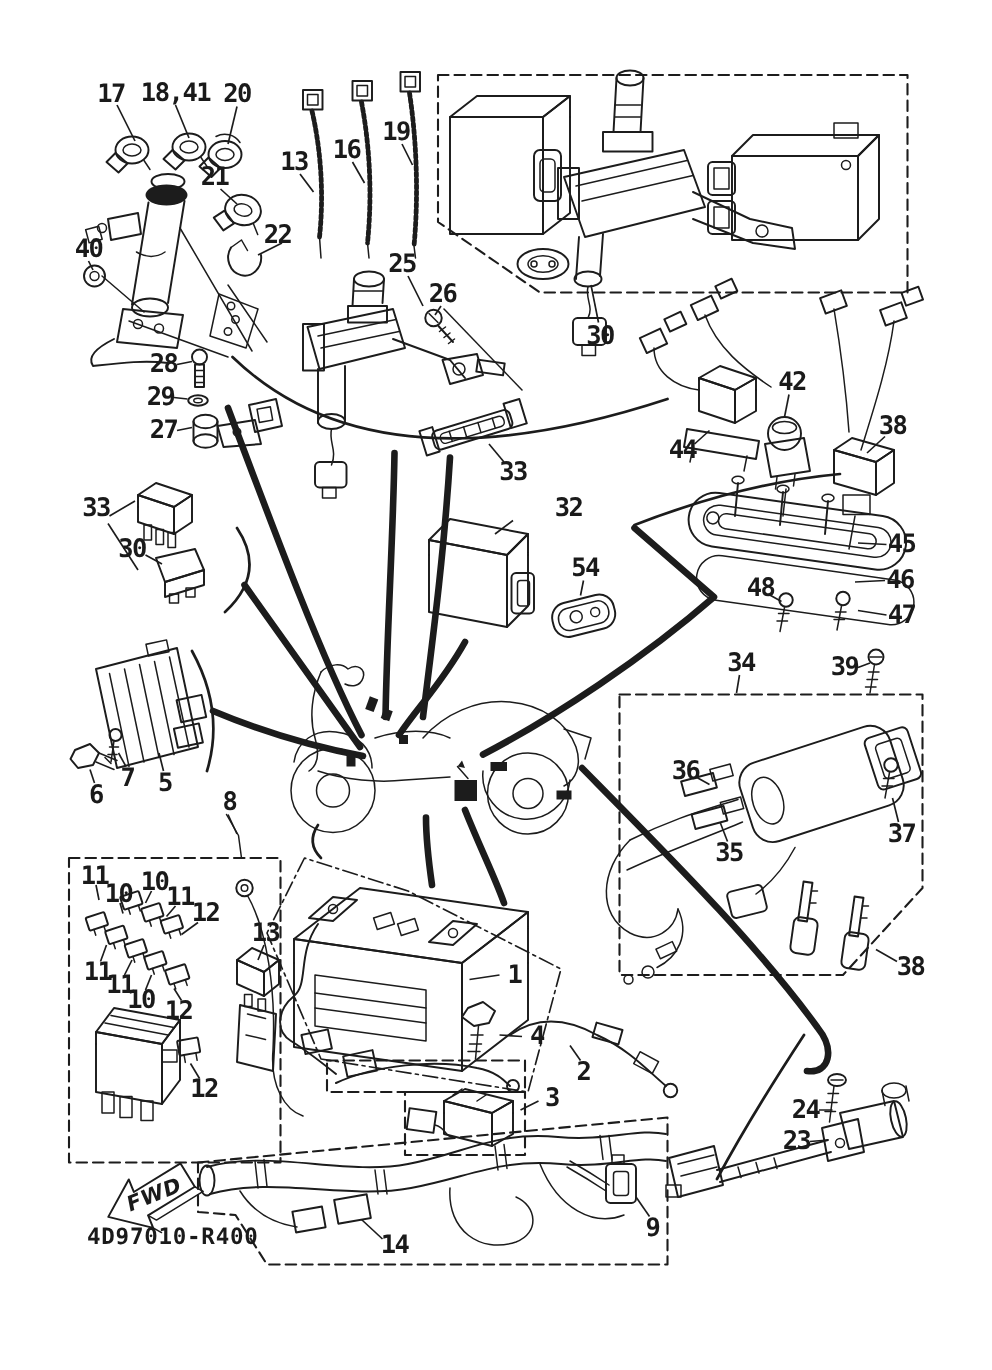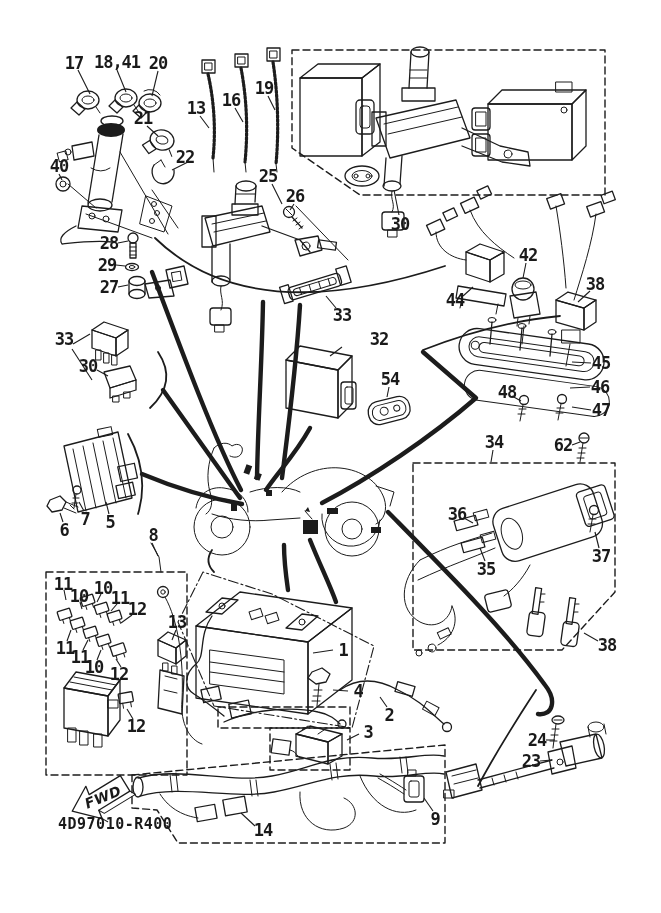--- a/index.html
+++ b/index.html
@@ -636,21 +636,21 @@
       <span class="plabel" style="left: 348px; top: 339px; margin-left: 31px;">32</span>
       <span class="plabel" style="left: 390px; top: 379px;">54</span>
       <span class="plabel" style="left: 528px; top: 255px;">42</span>
       <span class="plabel" style="left: 595px; top: 284px;">38</span>
       <span class="plabel" style="left: 455px; top: 300px;">44</span>
       <span class="plabel" style="left: 601px; top: 363px;">45</span>
       <span class="plabel" style="left: 600px; top: 387px;">46</span>
       <span class="plabel" style="left: 507px; top: 392px;">48</span>
       <span class="plabel" style="left: 601px; top: 410px;">47</span>
       <span class="plabel" style="left: 494px; top: 442px;">34</span>
-      <span class="plabel" style="left: 563px; top: 445px;">62</span>
+      <span class="plabel" style="left: 563px; top: 445px;">39</span>
       <span class="plabel" style="left: 457px; top: 514px;">36</span>
       <span class="plabel" style="left: 486px; top: 569px;">35</span>
       <span class="plabel" style="left: 601px; top: 556px;">37</span>
       <span class="plabel" style="left: 607px; top: 645px;">38</span>
       <span class="plabel" style="left: 110px; top: 522px;">5</span>
       <span class="plabel" style="left: 85px; top: 519px;">7</span>
       <span class="plabel" style="left: 64px; top: 530px;">6</span>
       <span class="plabel" style="left: 153px; top: 535px;">8</span>
       <span class="plabel" style="left: 63px; top: 584px;">11</span>
       <span class="plabel" style="left: 79px; top: 596px;">10</span>

